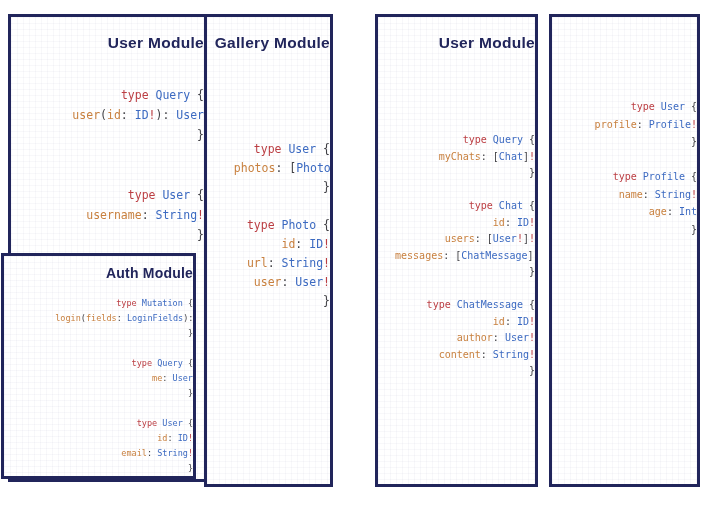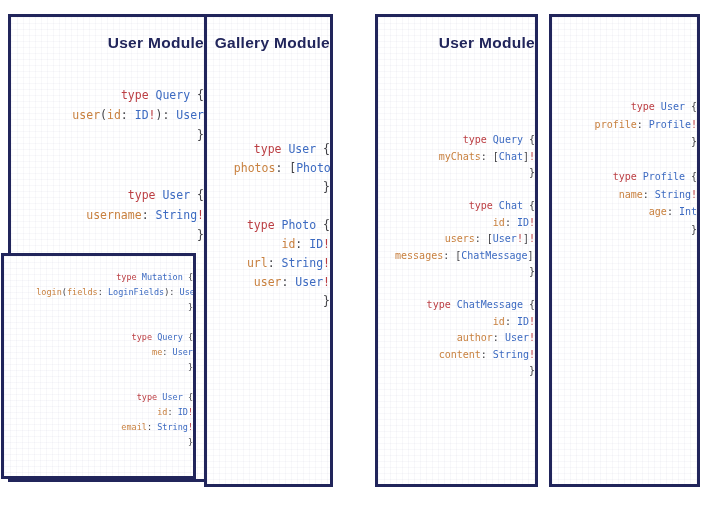--- a/index.html
+++ b/index.html
@@ -62,34 +62,35 @@
     left: 1px; top: 253px; width: 195px; height: 226px;
     z-index: 2;
   }
   #panel-auth .panel-title {
     font-size: 14px;
     line-height: 17px;
     padding-top: 9px;
     letter-spacing: 0.2px;
   }
   #panel-auth .code {
-    margin-top: 14px; padding-left: 22px; font-size: 8.5px; line-height: 15px;
+    margin-top: 14px; padding-left: 22px; font-size: 8.5px; line-height: 15px; margin-left: 19px;
   }
 </style>
 </head>
 <body>
 
 <div id="canvas">
 
   <div class="panel" id="panel-user">
     <div class="panel-title">User Module</div>
     <div class="code"><div class="line"><span class="tok-k">type </span><span class="tok-t">Query </span><span class="tok-p">{</span></div><div class="line"><span class="tok-f">  user</span><span class="tok-p">(</span><span class="tok-f">id</span><span class="tok-p">: </span><span class="tok-t">ID</span><span class="tok-b">!</span><span class="tok-p">): </span><span class="tok-t">User</span></div><div class="line"><span class="tok-p">}</span></div><div class="line">&nbsp;</div><div class="line">&nbsp;</div><div class="line"><span class="tok-k">type </span><span class="tok-t">User </span><span class="tok-p">{</span></div><div class="line"><span class="tok-f">  username</span><span class="tok-p">: </span><span class="tok-t">String</span><span class="tok-b">!</span></div><div class="line"><span class="tok-p">}</span></div></div>
   </div>
 
   <div class="panel" id="panel-auth">
+    <div class="panel-title">Auth Module</div>
     <div class="code"><div class="line"><span class="tok-k">type </span><span class="tok-t">Mutation </span><span class="tok-p">{</span></div><div class="line"><span class="tok-f">  login</span><span class="tok-p">(</span><span class="tok-f">fields</span><span class="tok-p">: </span><span class="tok-t">LoginFields</span><span class="tok-p">): </span><span class="tok-t">User</span></div><div class="line"><span class="tok-p">}</span></div><div class="line">&nbsp;</div><div class="line"><span class="tok-k">type </span><span class="tok-t">Query </span><span class="tok-p">{</span></div><div class="line"><span class="tok-f">  me</span><span class="tok-p">: </span><span class="tok-t">User</span></div><div class="line"><span class="tok-p">}</span></div><div class="line">&nbsp;</div><div class="line"><span class="tok-k">type </span><span class="tok-t">User </span><span class="tok-p">{</span></div><div class="line"><span class="tok-f">  id</span><span class="tok-p">: </span><span class="tok-t">ID</span><span class="tok-b">!</span></div><div class="line"><span class="tok-f">  email</span><span class="tok-p">: </span><span class="tok-t">String</span><span class="tok-b">!</span></div><div class="line"><span class="tok-p">}</span></div></div>
   </div>
 
   <div class="panel" id="panel-gallery">
     <div class="panel-title">Gallery Module</div>
     <div class="code"><div class="line"><span class="tok-k">type </span><span class="tok-t">User </span><span class="tok-p">{</span></div><div class="line"><span class="tok-f">  photos</span><span class="tok-p">: [</span><span class="tok-t">Photo</span><span class="tok-p">]</span><span class="tok-b">!</span></div><div class="line"><span class="tok-p">}</span></div><div class="line">&nbsp;</div><div class="line"><span class="tok-k">type </span><span class="tok-t">Photo </span><span class="tok-p">{</span></div><div class="line"><span class="tok-f">  id</span><span class="tok-p">: </span><span class="tok-t">ID</span><span class="tok-b">!</span></div><div class="line"><span class="tok-f">  url</span><span class="tok-p">: </span><span class="tok-t">String</span><span class="tok-b">!</span></div><div class="line"><span class="tok-f">  user</span><span class="tok-p">: </span><span class="tok-t">User</span><span class="tok-b">!</span></div><div class="line"><span class="tok-p">}</span></div></div>
   </div>
 
   <div class="panel" id="panel-chat">
     <div class="panel-title">User Module</div>

